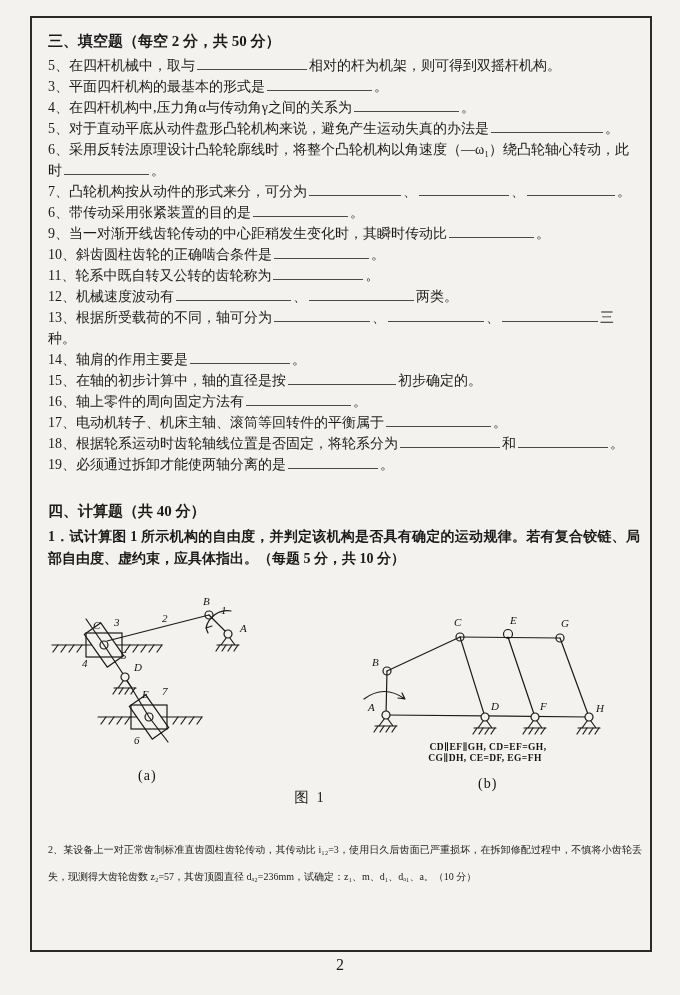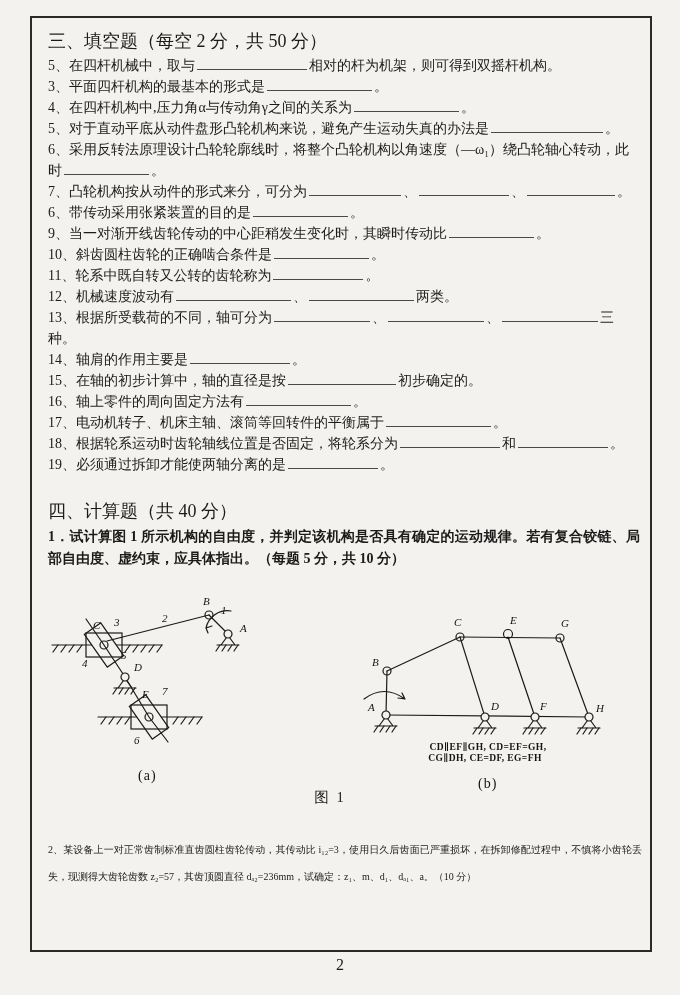--- a/index.html
+++ b/index.html
@@ -1,31 +1,31 @@
 <!DOCTYPE html>
 <html><head>
 <meta charset="utf-8">
 <style>
   html,body{margin:0;padding:0;background:#d9d8d4;}
   .page{position:relative;width:680px;height:995px;background:#f3f2ee;
         font-family:"Liberation Serif","DejaVu Serif",serif;color:#1b1b1b;overflow:hidden;}
   .border-box{position:absolute;left:30px;top:16px;width:618px;height:932px;
         border:2px solid #2a2a2a;background:transparent;}
   .sec3{position:absolute;left:48px;top:30px;width:592px;font-size:14px;line-height:21px;}
-  .sec-title{font-weight:normal;font-size:18px;line-height:23px;margin-bottom:2px;}
+  .sec-title{font-weight:bold;font-size:15px;line-height:23px;margin-bottom:2px;}
   .q-line{margin:0;}
   .blank{display:inline-block;border-bottom:1px solid #4a4a4a;height:13px;
         vertical-align:baseline;margin:0 2px;}
   .sec4{position:absolute;left:48px;top:500px;width:592px;font-size:14px;line-height:22px;}
   .sec4 .para{margin-top:3px;text-align:justify;font-weight:bold;}
   .figures{position:absolute;left:0;top:590px;width:680px;height:205px;}
   .fig-a{position:absolute;left:50px;top:2px;}
   .fig-b{position:absolute;left:358px;top:8px;}
   .fig-caption{position:absolute;top:788px;left:30px;width:560px;text-align:center;
-        font-size:14.5px;letter-spacing:2px;padding-left:20px;}
+        font-size:14.5px;letter-spacing:2px;}
   .q2{position:absolute;left:48px;top:836px;width:594px;font-size:10px;
         line-height:27px;text-align:justify;}
   .page-num{position:absolute;top:956px;left:0;width:680px;text-align:center;font-size:16px;}
   svg .draw{stroke:#1a1a1a;fill:none;stroke-width:1.2;stroke-linecap:round;}
   svg text{fill:#141414;stroke:none;font-family:"Liberation Serif","DejaVu Serif",serif;
         font-style:italic;font-size:11px;}
   svg text.fig-label{font-style:normal;font-size:14px;letter-spacing:1px;}
   svg text.note{font-style:normal;font-weight:bold;font-size:9.5px;letter-spacing:0.4px;text-anchor:middle;}
 </style>
 </head>

